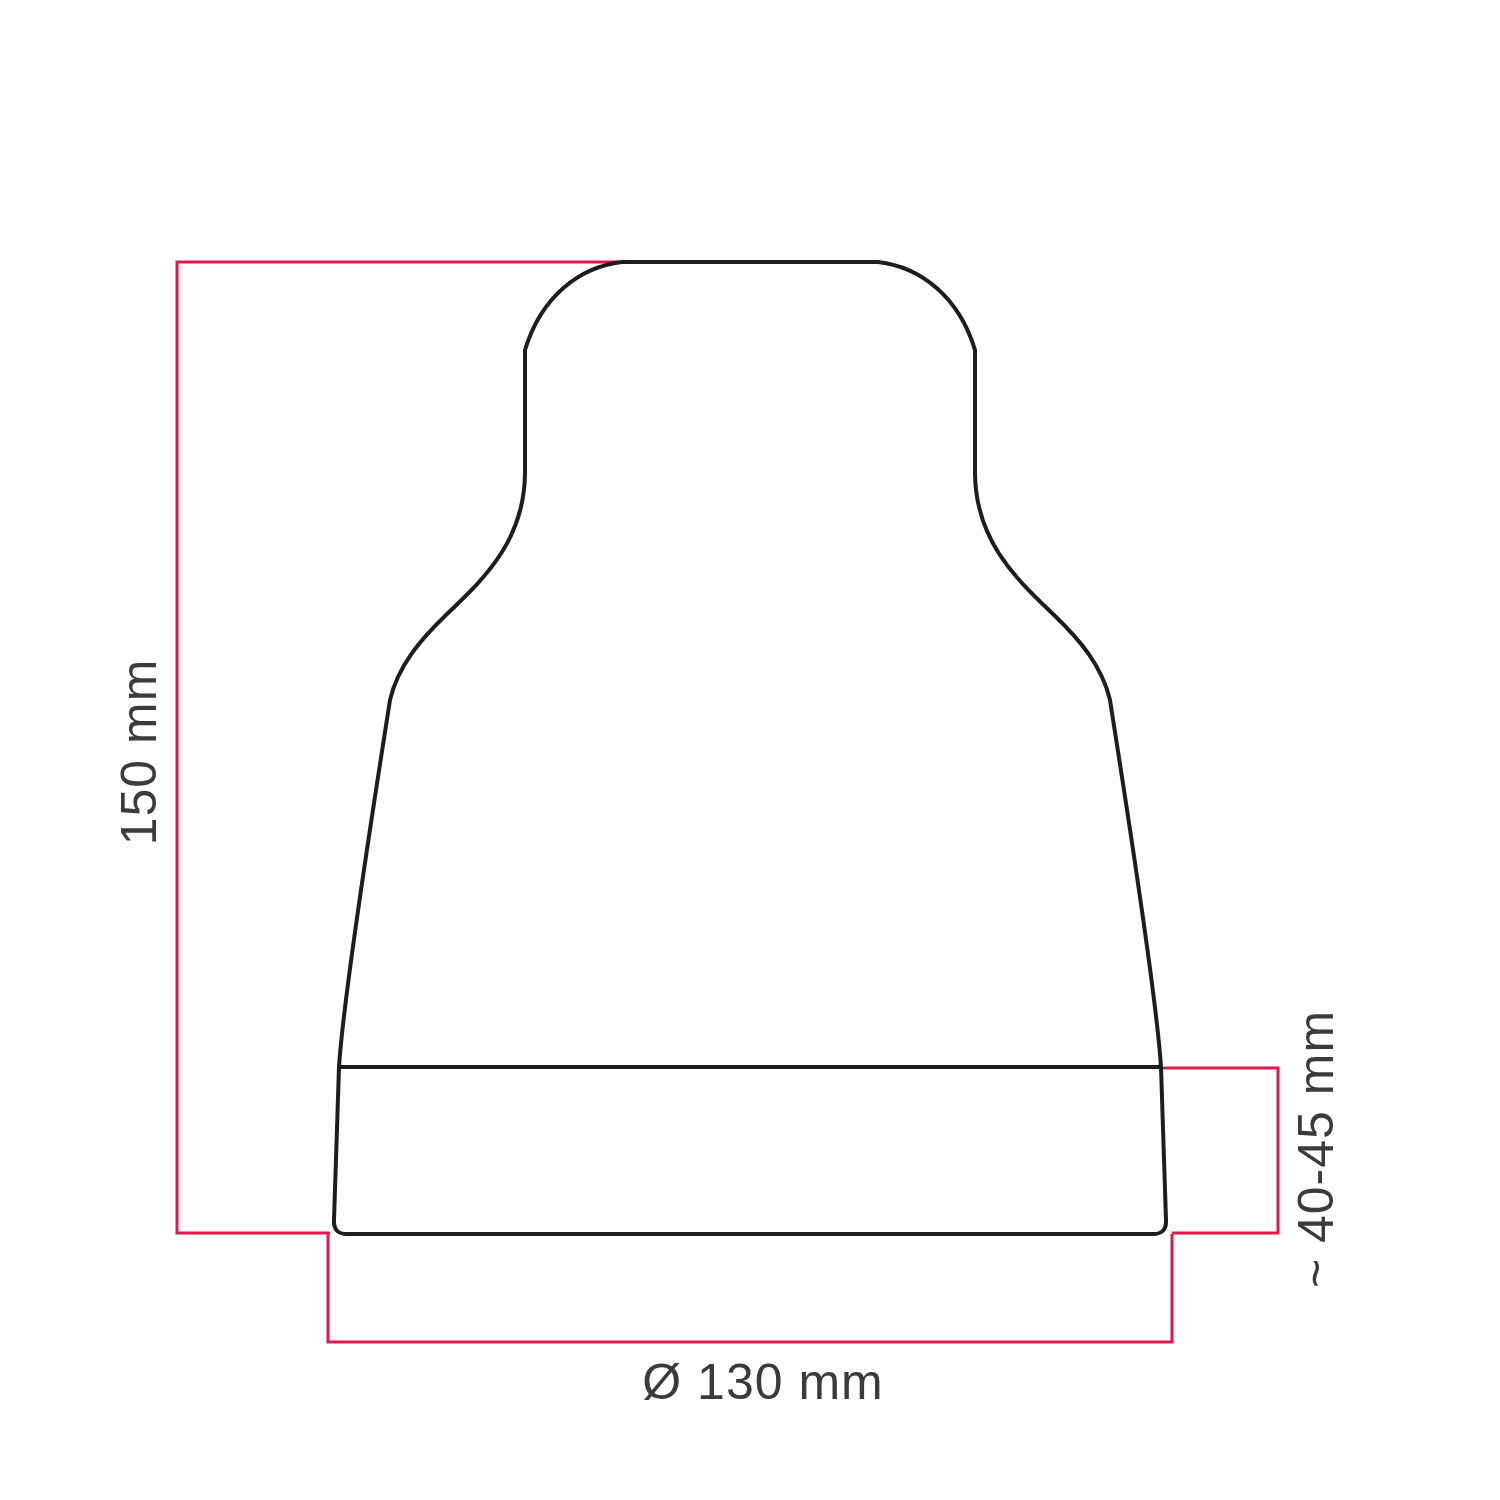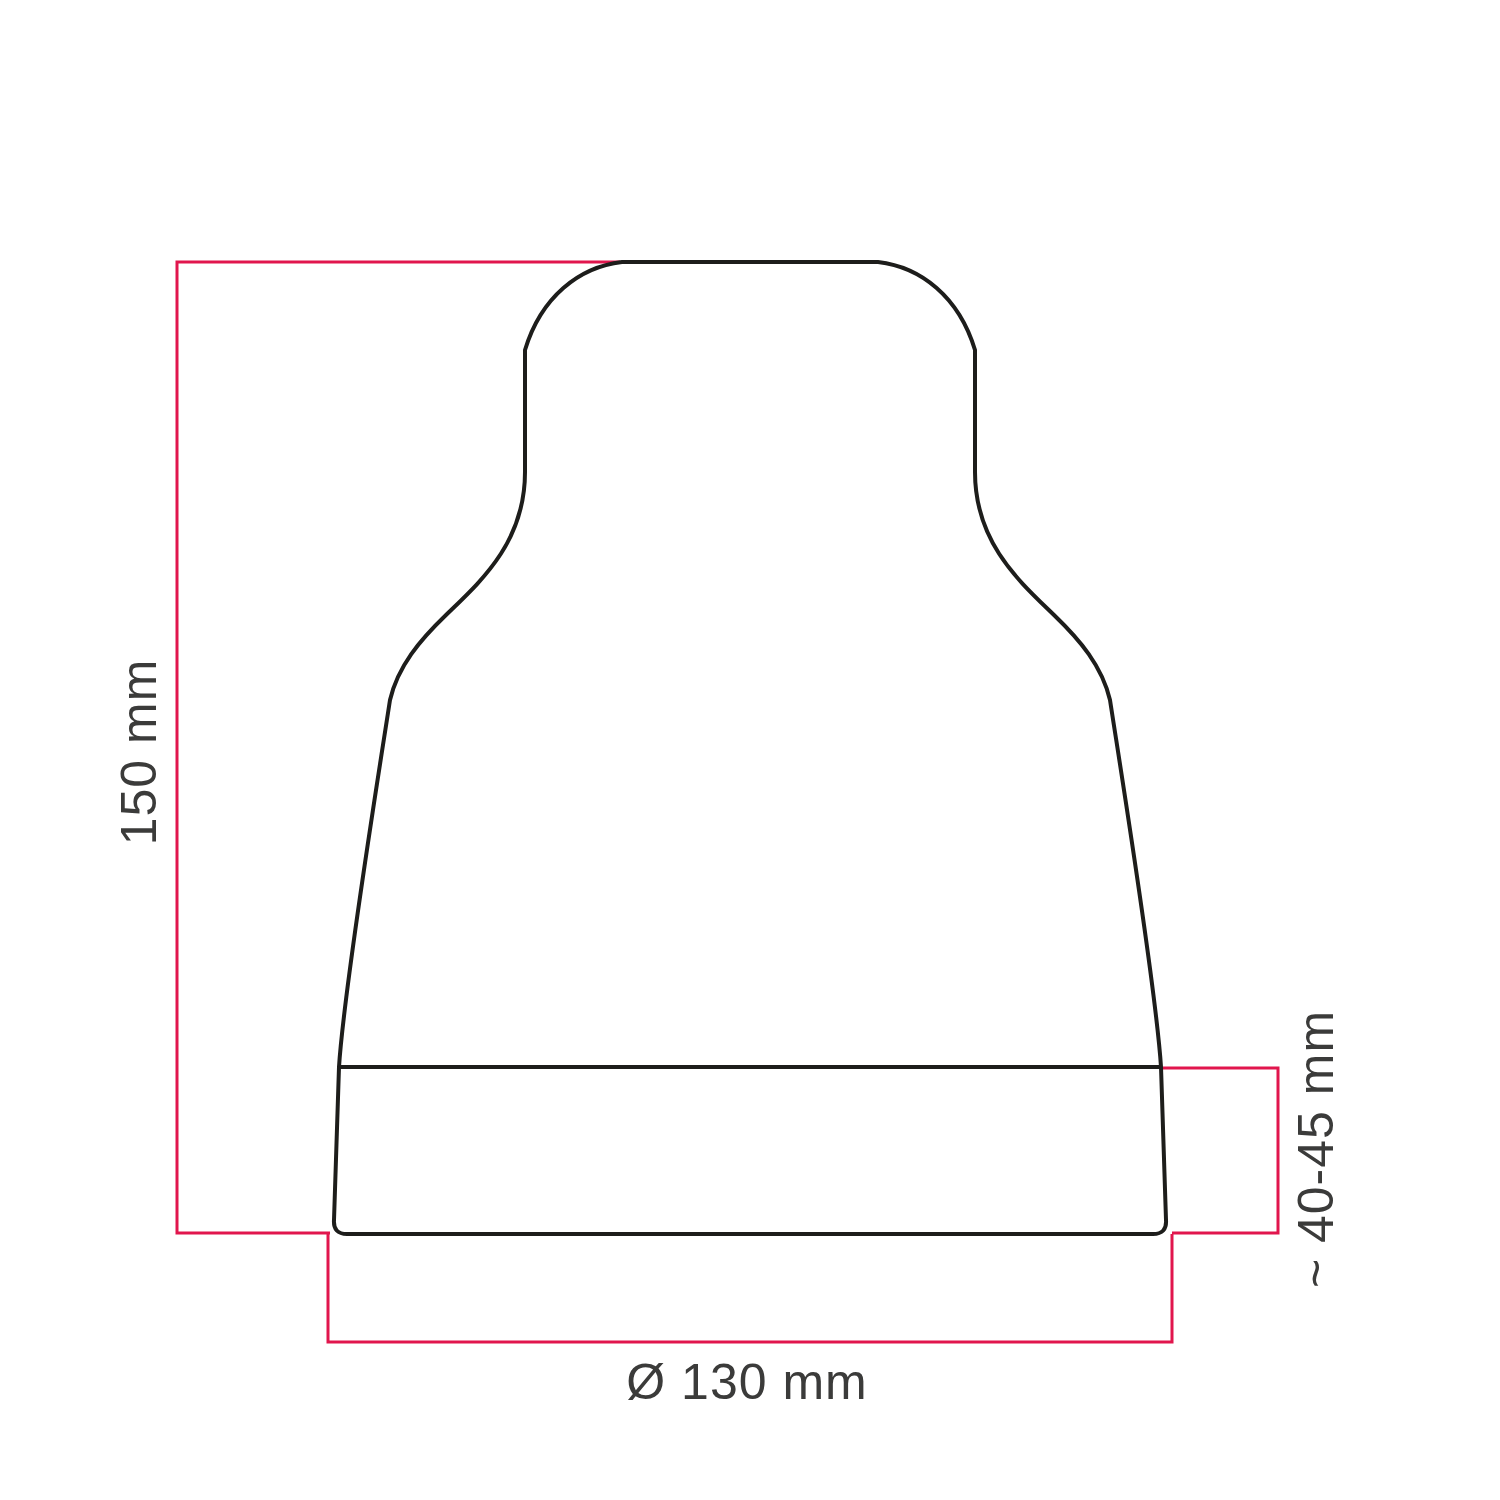--- a/index.html
+++ b/index.html
@@ -34,21 +34,21 @@
     letter-spacing: 1px;
     color: #3b3b3a;
     white-space: nowrap;
     user-select: none;
   }
   .rot-ccw {
     transform: rotate(-90deg);
   }
   .label-height   { left: -111px; top: 720px; }
   .label-band     { left: 1066px; top: 1117px; }
-  .label-diameter { left: 497px;  top: 1350px; }
+  .label-diameter { left: 513px;  top: 1350px; }
 </style>
 </head>
 <body>
 
 <div class="canvas">
 
   <svg class="drawing-svg" viewBox="0 0 1500 1500" xmlns="http://www.w3.org/2000/svg">
 
     <path d="M 620,262 L 177,262 L 177,1233 L 330,1233" fill="none" stroke="#e1164d" stroke-width="3"></path>
 

